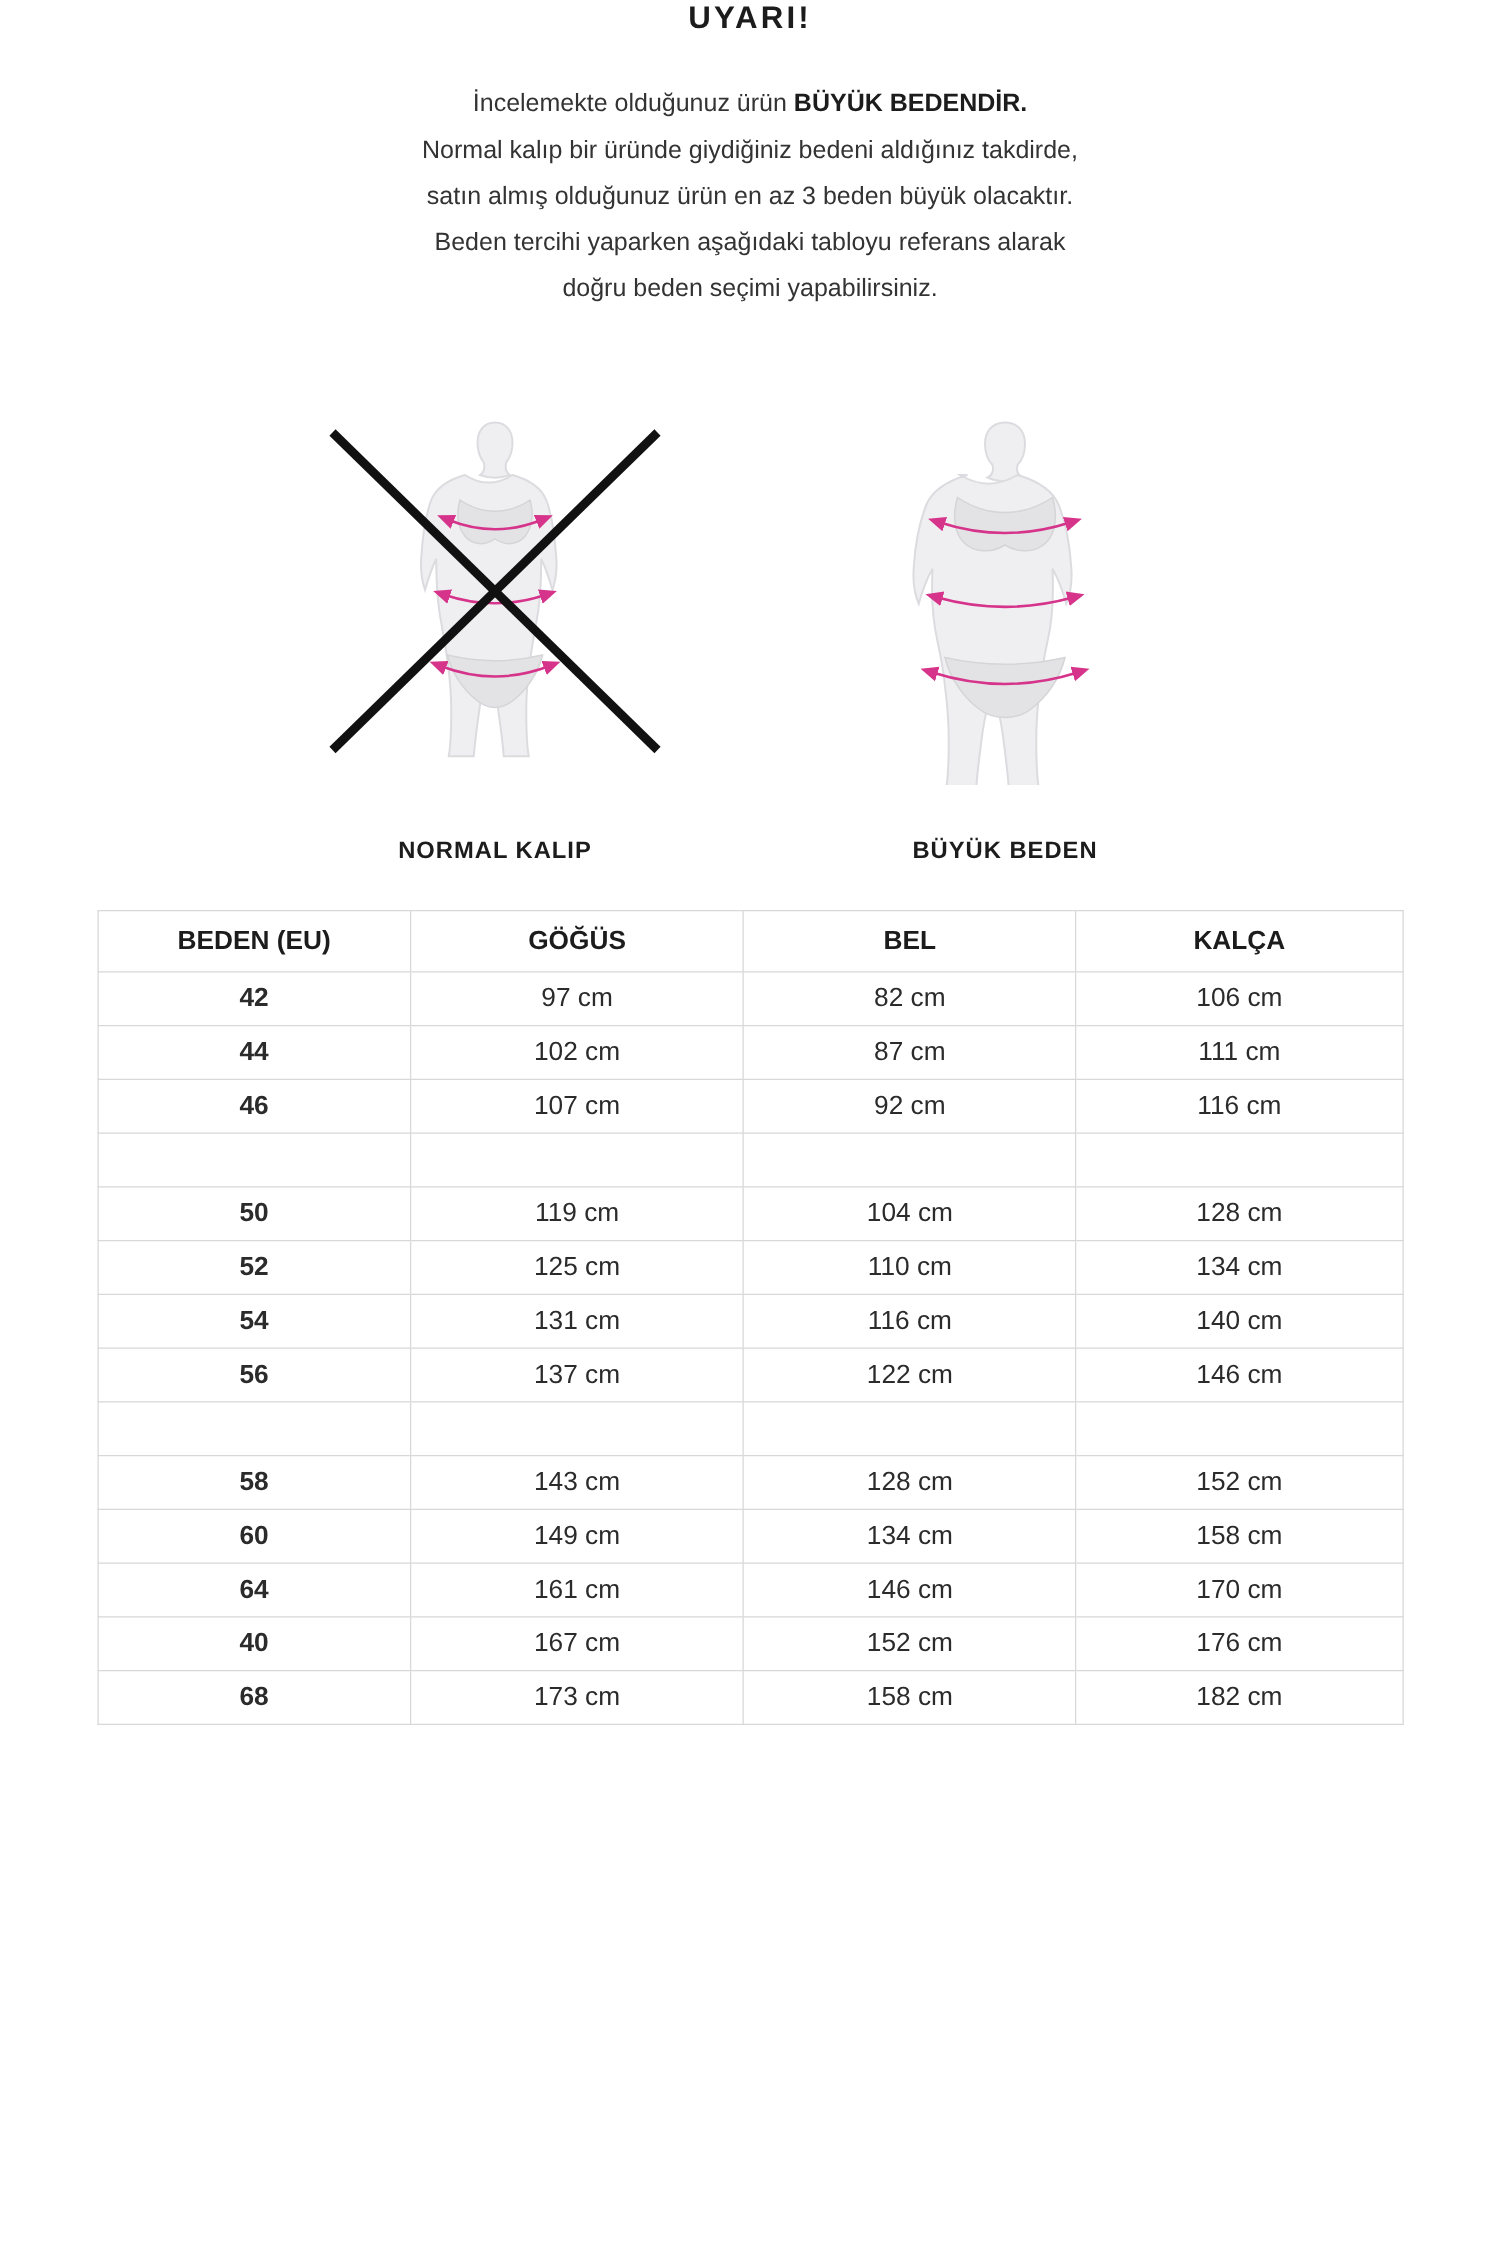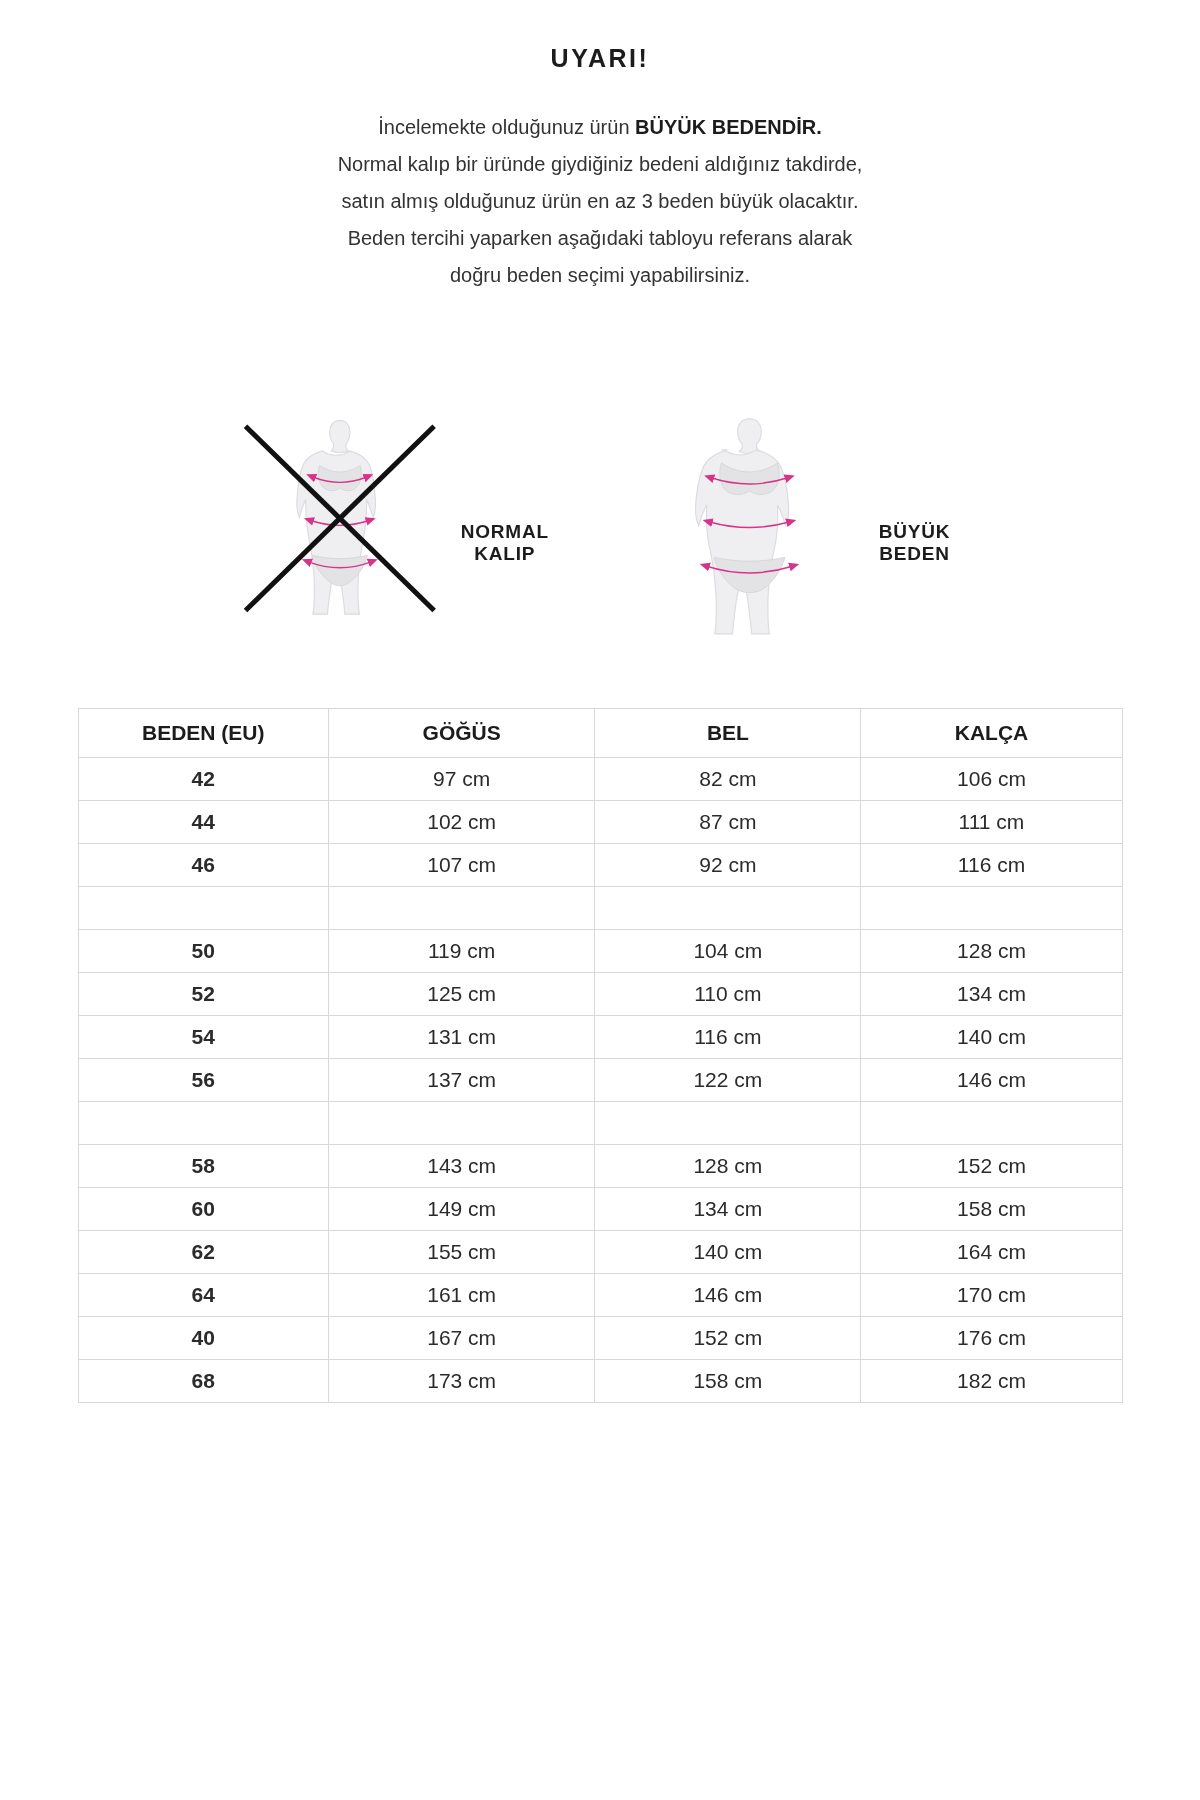--- a/index.html
+++ b/index.html
@@ -10,21 +10,20 @@
   body {
     width: 1200px;
     height: 1800px;
     font-family: "Liberation Sans", sans-serif;
     color: #2b2b2b;
     -webkit-font-smoothing: antialiased;
   }
   .page {
     width: 1045px;
     margin: 0 auto;
-    padding-top: 44px;
     box-sizing: border-box;
   }
 
   
   .warning-title {
     text-align: center;
     font-size: 25px;
     font-weight: 700;
     letter-spacing: 2.5px;
     color: #1c1c1c;
@@ -47,21 +46,21 @@
   
   .figures {
     margin-top: 78px;
     display: flex;
     justify-content: center;
     gap: 78px;
   }
   .figure {
     width: 330px;
     display: flex;
-    flex-direction: row;
+    flex-direction: column;
     align-items: center;
   }
   .figure-art {
     width: 300px;
     height: 300px;
     position: relative;
   }
   .figure-art svg {
     display: block;
     width: 100%;
@@ -286,26 +285,20 @@
           <td>128 cm</td>
           <td>152 cm</td>
         </tr>
       <tr>
           <td class="size-col">60</td>
           <td>149 cm</td>
           <td>134 cm</td>
           <td>158 cm</td>
         </tr>
       <tr>
-          <td class="size-col">62</td>
-          <td>155 cm</td>
-          <td>140 cm</td>
-          <td>164 cm</td>
-        </tr>
-      <tr>
           <td class="size-col">64</td>
           <td>161 cm</td>
           <td>146 cm</td>
           <td>170 cm</td>
         </tr>
       <tr>
           <td class="size-col">40</td>
           <td>167 cm</td>
           <td>152 cm</td>
           <td>176 cm</td>

